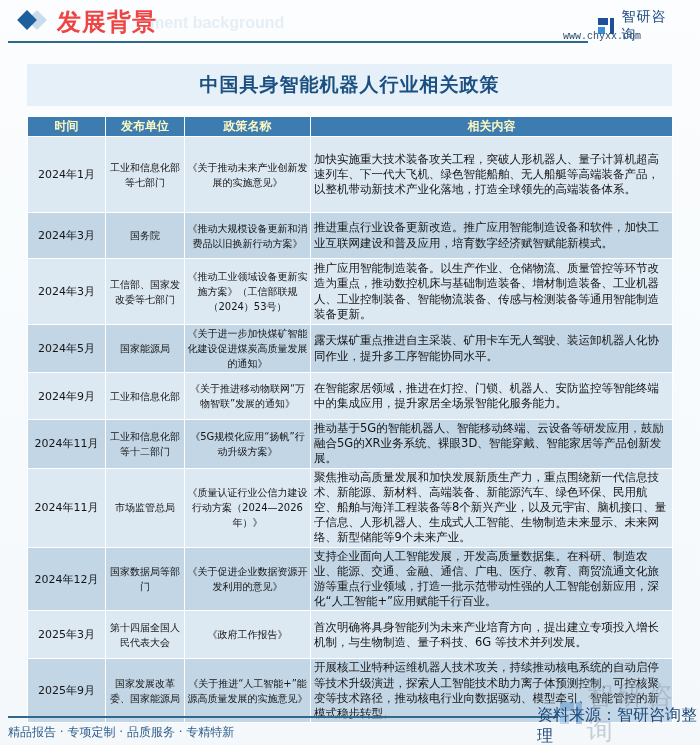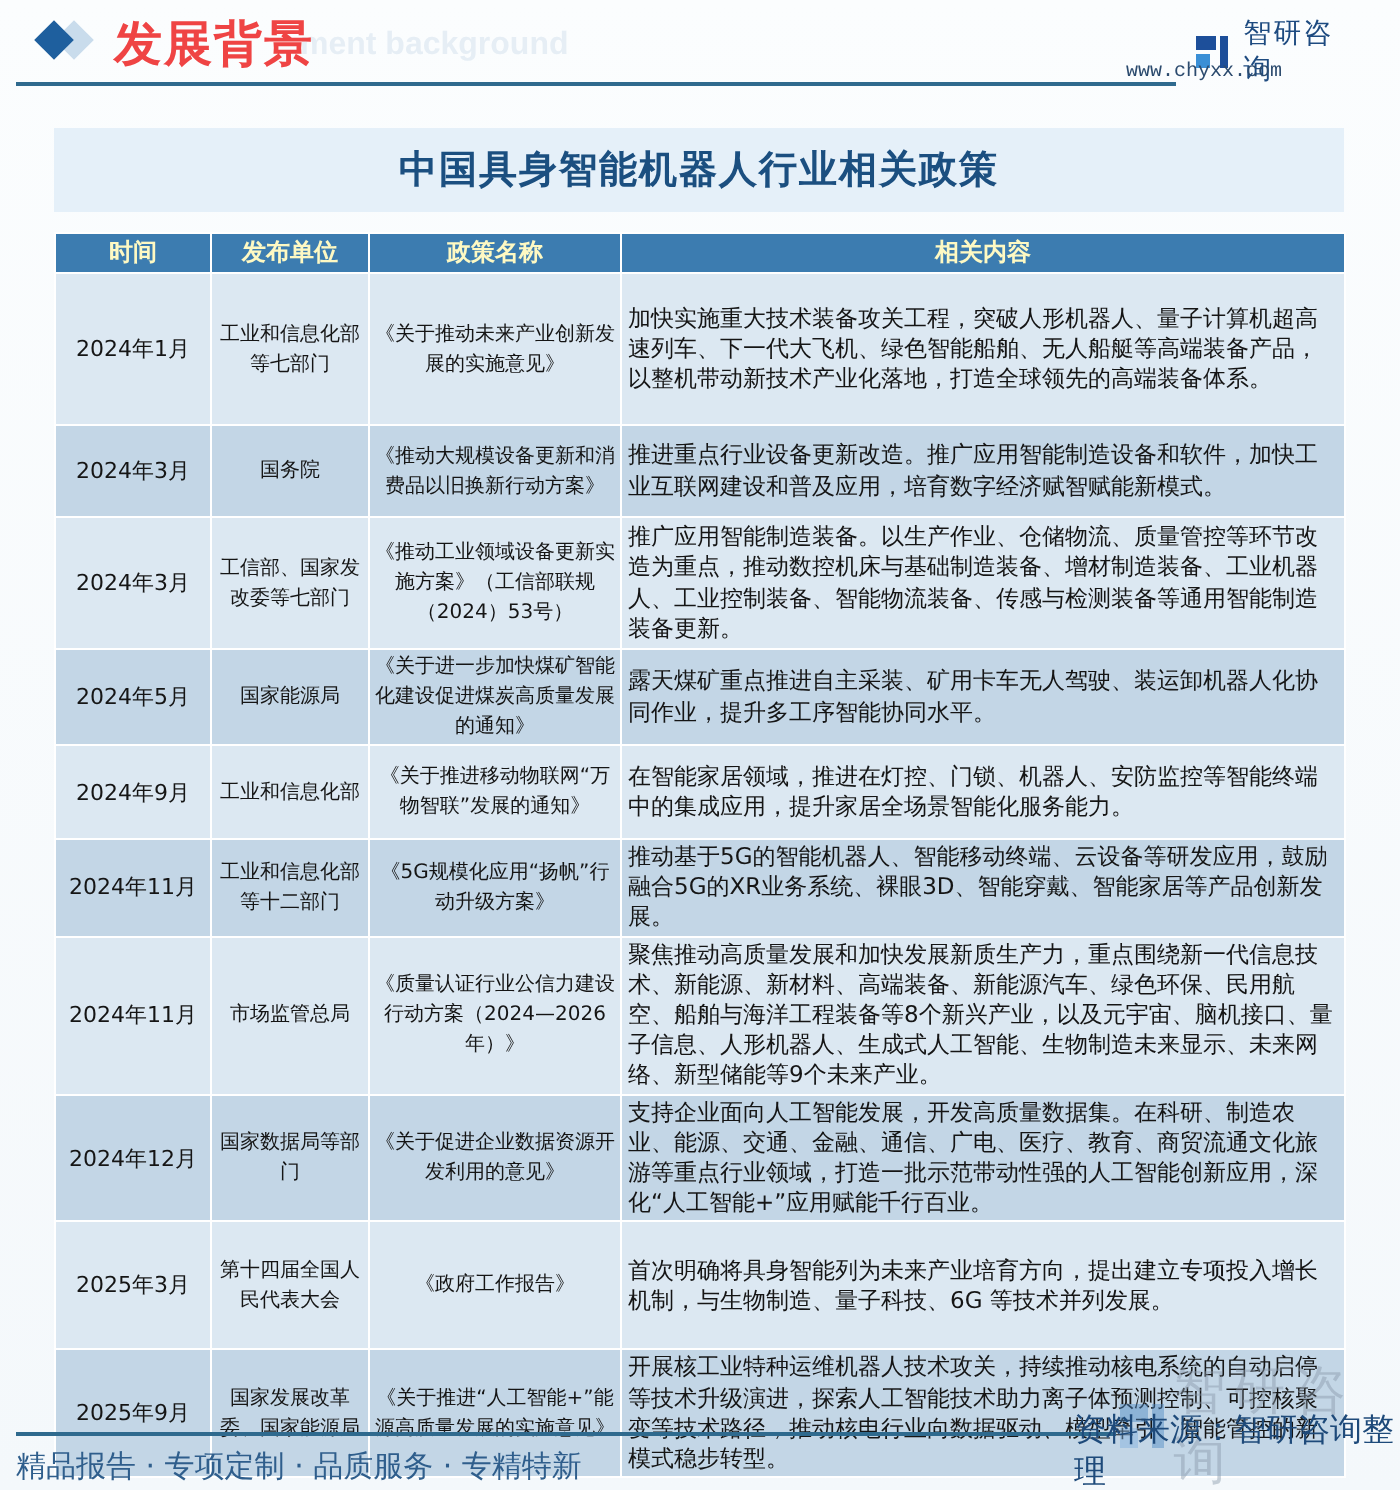--- a/index.html
+++ b/index.html
@@ -69,21 +69,21 @@
     tr.odd td { background: #dce8f2; }
     tr.even td { background: #c3d6e6; }
 
     .footer-line {
       position: absolute; left: 8px; top: 716px; width: 550px; height: 1.5px; background: #2f6a8e;
     }
     .source {
       position: absolute; left: 537px; top: 705px; font-size: 16px; color: #1e4a7a;
     }
     .slogan {
-      position: absolute; left: 8px; top: 724px; font-size: 15px; color: #2f5e8c;
+      position: absolute; left: 8px; top: 724px; font-size: 12px; color: #2f5e8c;
     }
     .watermark {
       position: absolute; left: 560px; top: 678px; display: flex; align-items: center; opacity: 0.45;
     }
     .watermark .wm-mark { width: 22px; height: 22px; position: relative; margin-right: 6px; }
     .watermark .wm-mark .a { position: absolute; left: 0; top: 0; width: 14px; height: 9px; background: #4d89c4; }
     .watermark .wm-mark .b { position: absolute; left: 0; top: 12px; width: 9px; height: 10px; background: #7fb0de; }
     .watermark .wm-mark .c { position: absolute; left: 16px; top: 0; width: 6px; height: 22px; background: #4d89c4; }
     .watermark span { font-size: 26px; color: #8a9aab; letter-spacing: 4px; }
   </style>
@@ -168,21 +168,21 @@
       <td class="c">市场监管总局</td>
       <td class="c">《质量认证行业公信力建设行动方案（2024—2026年）》</td>
       <td class="content">聚焦推动高质量发展和加快发展新质生产力，重点围绕新一代信息技术、新能源、新材料、高端装备、新能源汽车、绿色环保、民用航空、船舶与海洋工程装备等8个新兴产业，以及元宇宙、脑机接口、量子信息、人形机器人、生成式人工智能、生物制造未来显示、未来网络、新型储能等9个未来产业。</td>
     </tr>
     <tr class="even" style="height:62px">
       <td class="c date">2024年12月</td>
       <td class="c">国家数据局等部门</td>
       <td class="c">《关于促进企业数据资源开发利用的意见》</td>
       <td class="content">支持企业面向人工智能发展，开发高质量数据集。在科研、制造农业、能源、交通、金融、通信、广电、医疗、教育、商贸流通文化旅游等重点行业领域，打造一批示范带动性强的人工智能创新应用，深化“人工智能+”应用赋能千行百业。</td>
     </tr>
-    <tr class="odd" style="height:64px">
+    <tr class="odd" style="height:48px">
       <td class="c date">2025年3月</td>
       <td class="c">第十四届全国人民代表大会</td>
       <td class="c">《政府工作报告》</td>
       <td class="content">首次明确将具身智能列为未来产业培育方向，提出建立专项投入增长机制，与生物制造、量子科技、6G 等技术并列发展。</td>
     </tr>
     <tr class="even" style="height:62px">
       <td class="c date">2025年9月</td>
       <td class="c">国家发展改革委、国家能源局</td>
       <td class="c">《关于推进“人工智能+”能源高质量发展的实施意见》</td>
       <td class="content">开展核工业特种运维机器人技术攻关，持续推动核电系统的自动启停等技术升级演进，探索人工智能技术助力离子体预测控制、可控核聚变等技术路径，推动核电行业向数据驱动、模型牵引、智能管控的新模式稳步转型。</td>

